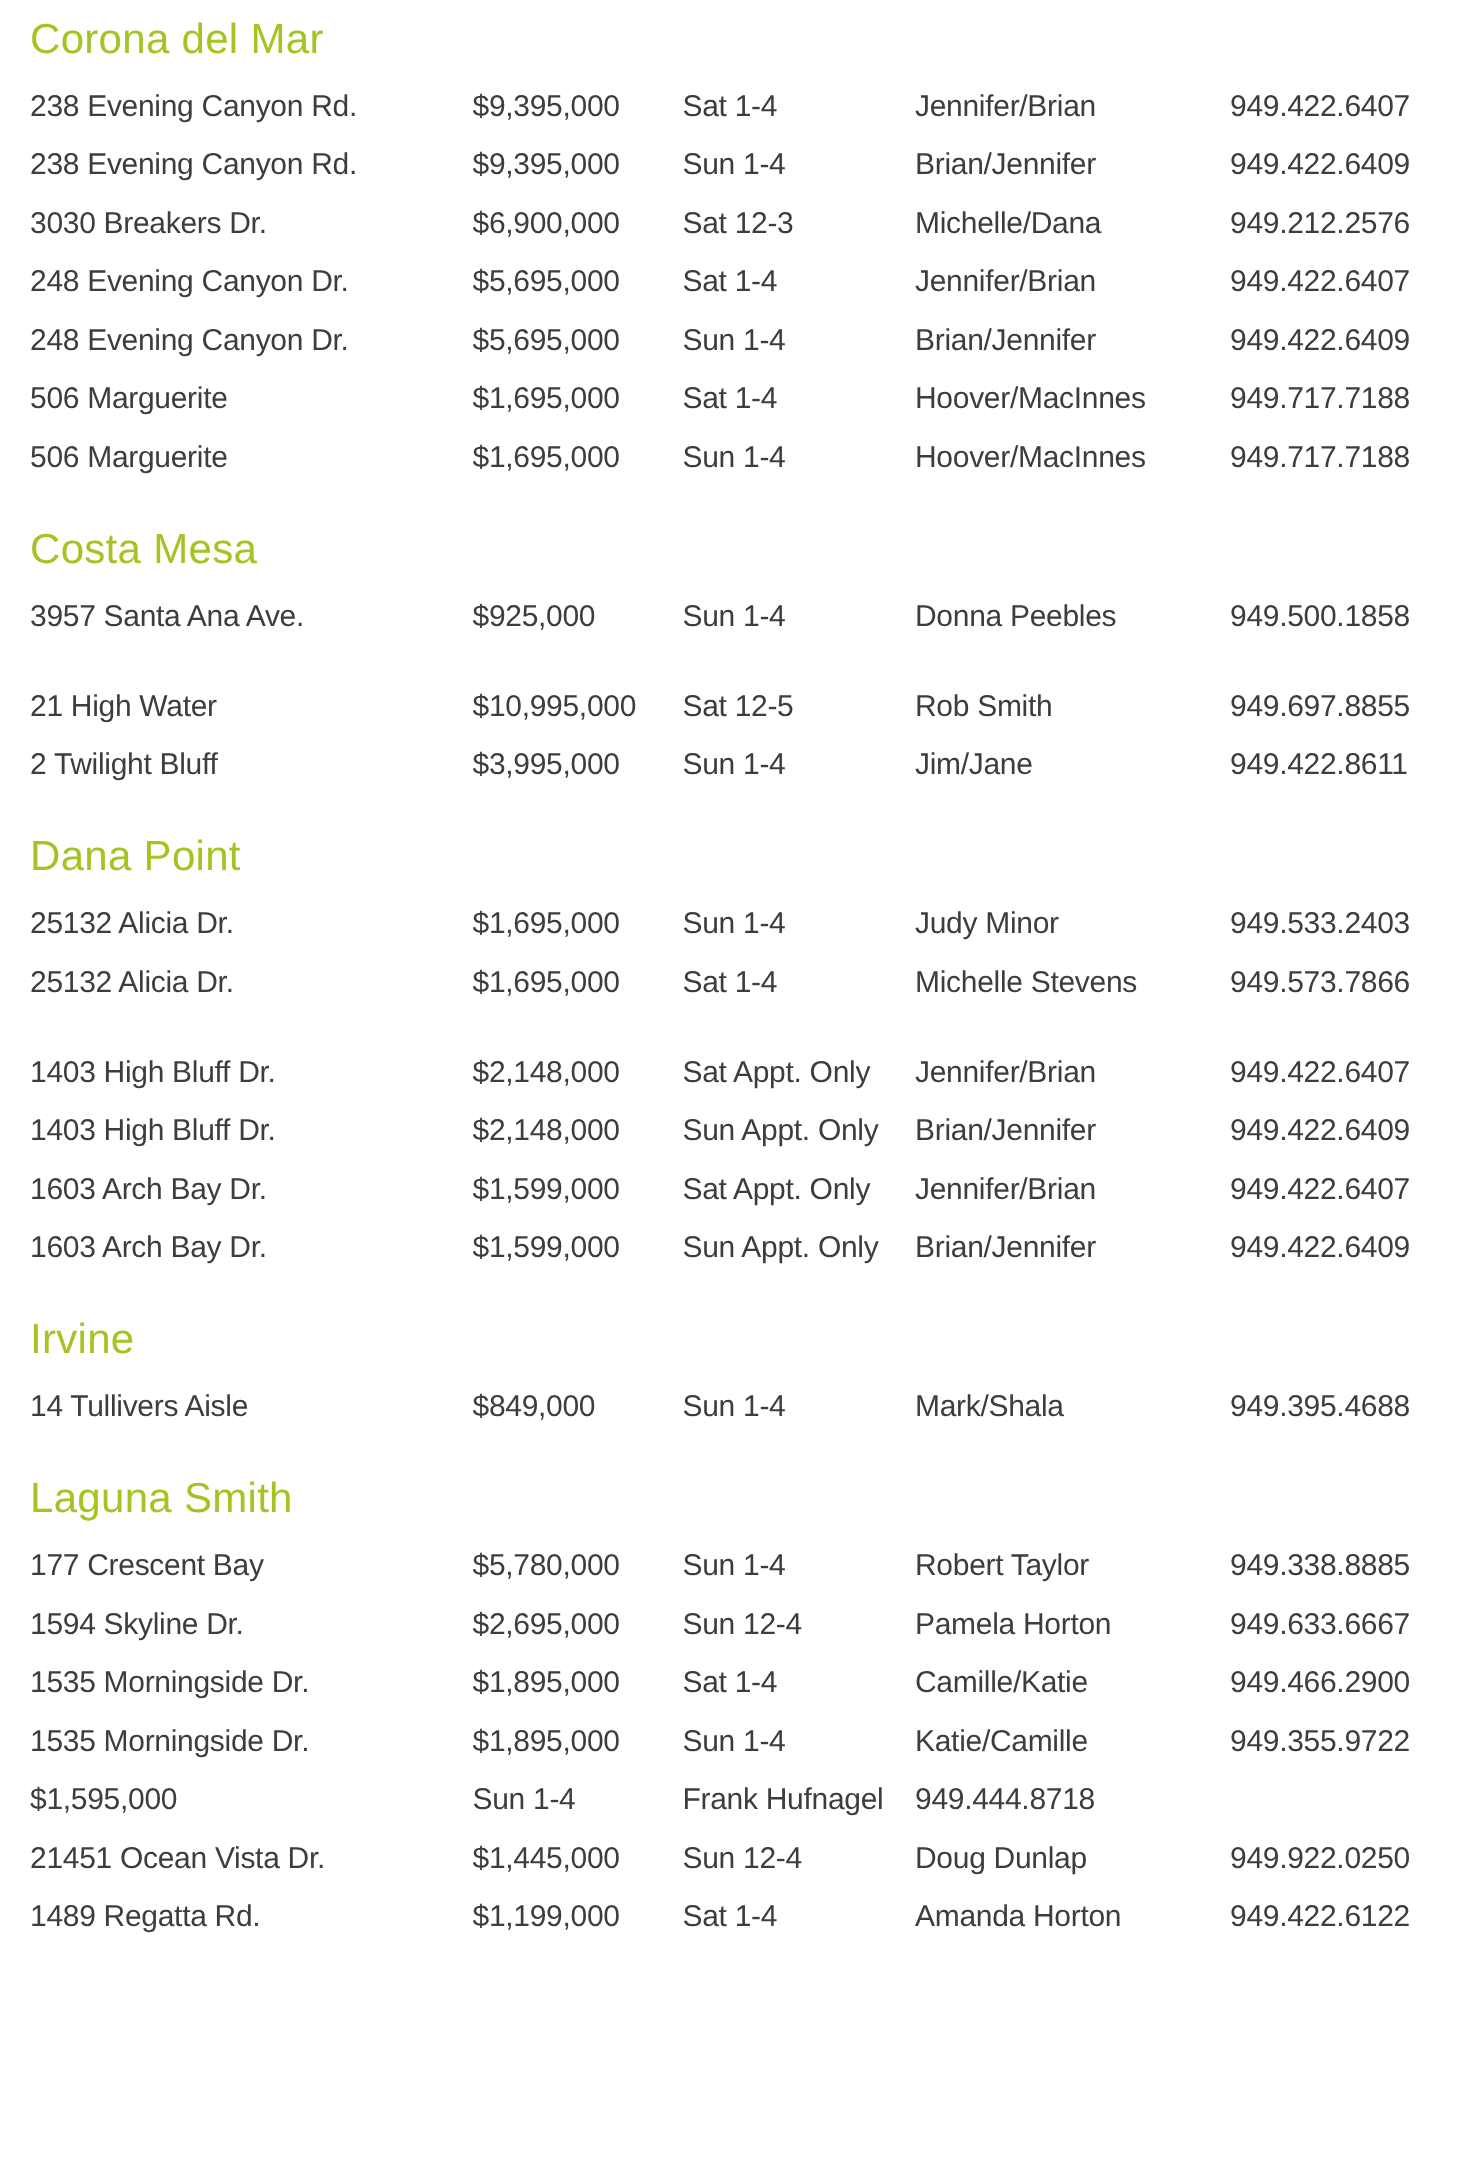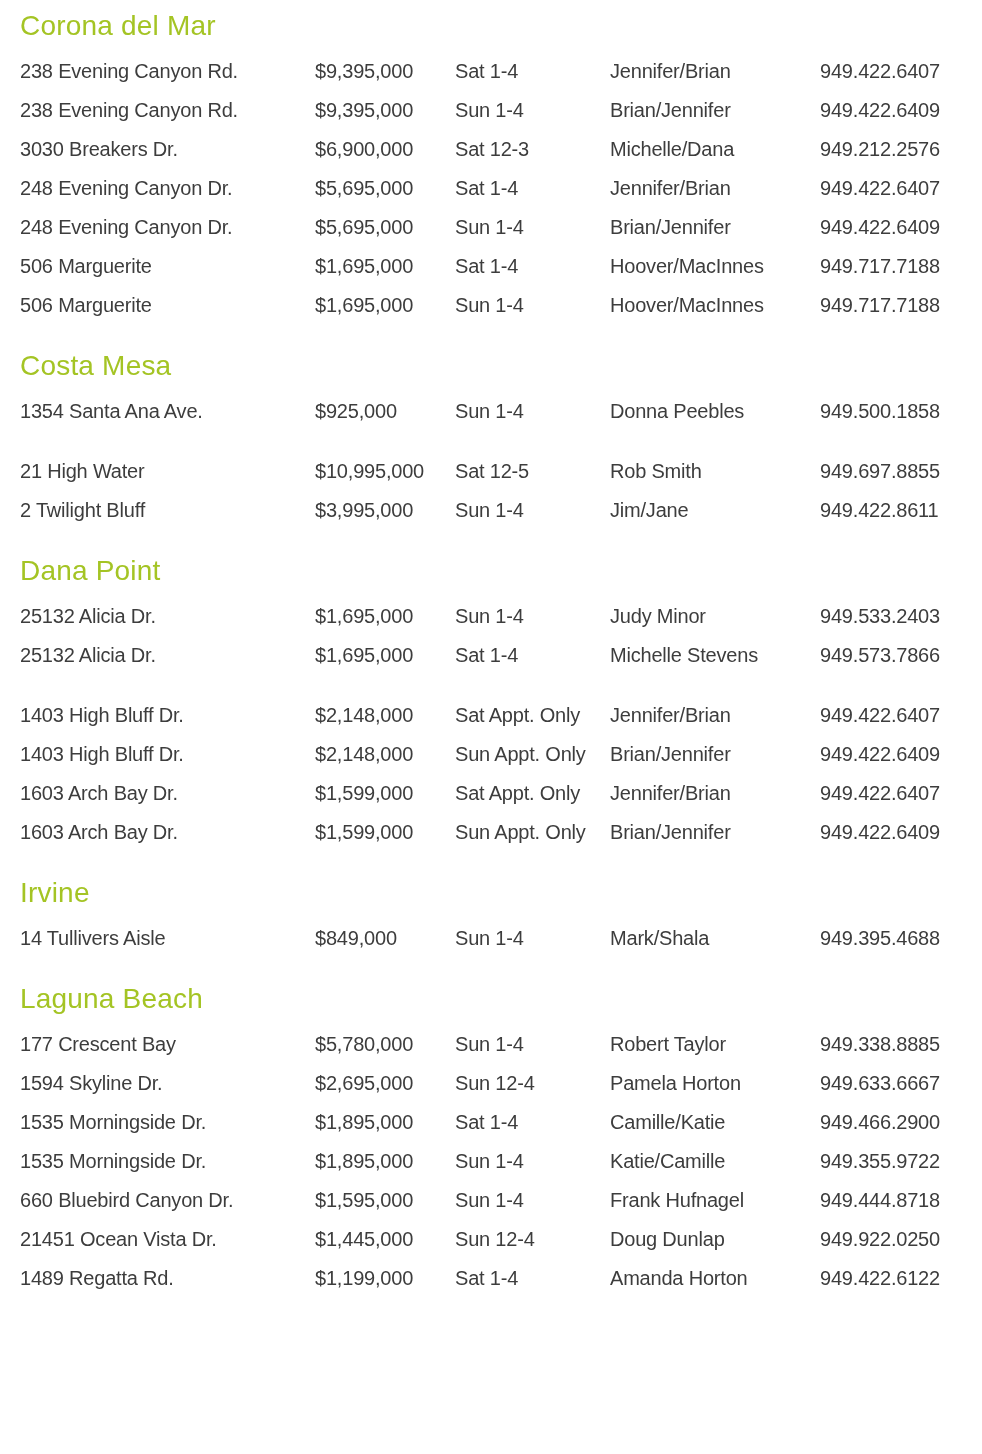--- a/index.html
+++ b/index.html
@@ -106,21 +106,21 @@
     <span class="col agent">Hoover/MacInnes</span>
     <span class="col phone">949.717.7188</span>
   </div>
 </div>
   </section>
 
   <section class="city-section">
     <h2 class="city-name">Costa Mesa</h2>
     <div class="rows">
   <div class="row">
-    <span class="col address">1354 Santa Ana Ave.</span>
+    <span class="col address">3957 Santa Ana Ave.</span>
     <span class="col price">$925,000</span>
     <span class="col time">Sun 1-4</span>
     <span class="col agent">Donna Peebles</span>
     <span class="col phone">949.500.1858</span>
   </div>
 </div>
   </section>
 
   <section class="city-section">
     <div class="rows">
@@ -206,21 +206,21 @@
     <span class="col address">14 Tullivers Aisle</span>
     <span class="col price">$849,000</span>
     <span class="col time">Sun 1-4</span>
     <span class="col agent">Mark/Shala</span>
     <span class="col phone">949.395.4688</span>
   </div>
 </div>
   </section>
 
   <section class="city-section">
-    <h2 class="city-name">Laguna Beach</h2>
+    <h2 class="city-name">Laguna Smith</h2>
     <div class="rows">
   <div class="row">
     <span class="col address">177 Crescent Bay</span>
     <span class="col price">$5,780,000</span>
     <span class="col time">Sun 1-4</span>
     <span class="col agent">Robert Taylor</span>
     <span class="col phone">949.338.8885</span>
   </div>
 
   <div class="row">
@@ -241,21 +241,20 @@
 
   <div class="row">
     <span class="col address">1535 Morningside Dr.</span>
     <span class="col price">$1,895,000</span>
     <span class="col time">Sun 1-4</span>
     <span class="col agent">Katie/Camille</span>
     <span class="col phone">949.355.9722</span>
   </div>
 
   <div class="row">
-    <span class="col address">660 Bluebird Canyon Dr.</span>
     <span class="col price">$1,595,000</span>
     <span class="col time">Sun 1-4</span>
     <span class="col agent">Frank Hufnagel</span>
     <span class="col phone">949.444.8718</span>
   </div>
 
   <div class="row">
     <span class="col address">21451 Ocean Vista Dr.</span>
     <span class="col price">$1,445,000</span>
     <span class="col time">Sun 12-4</span>

